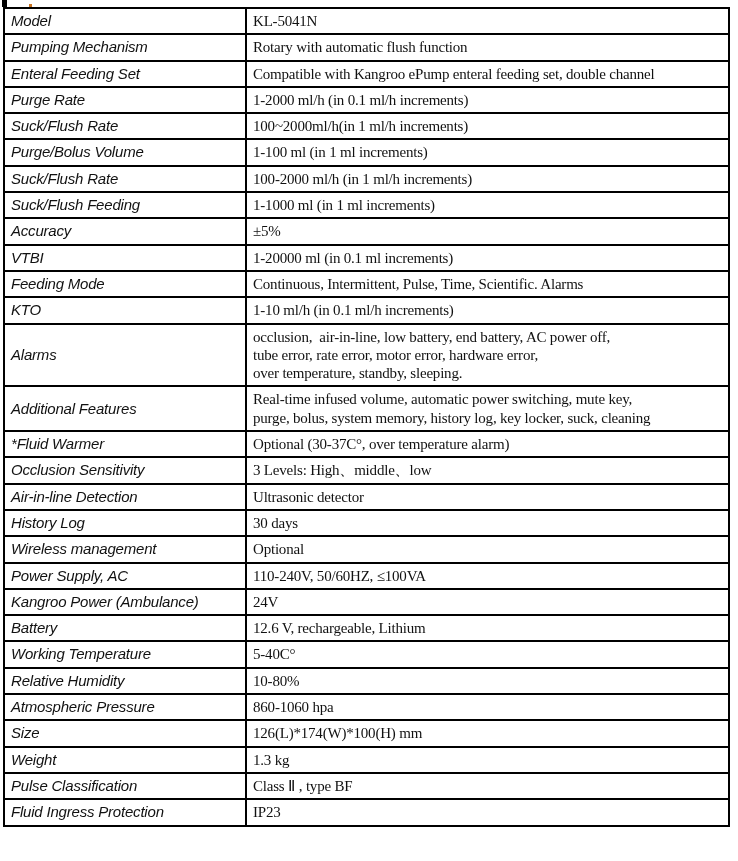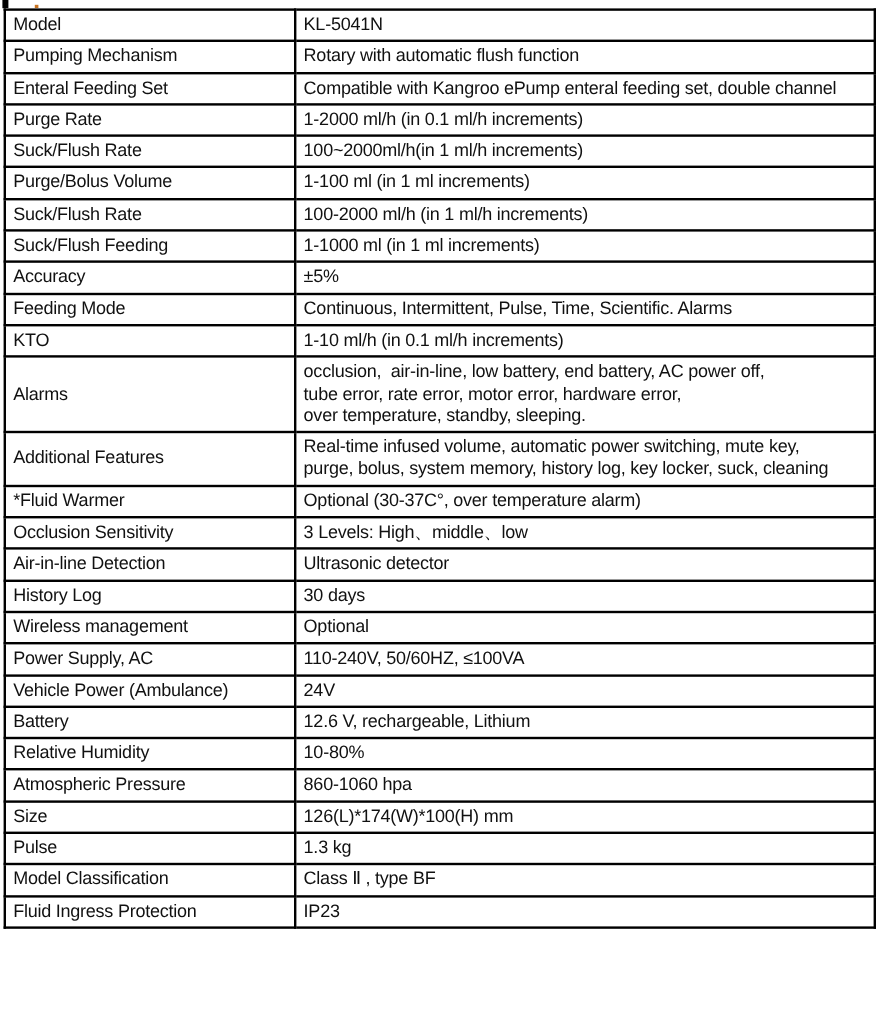--- a/index.html
+++ b/index.html
@@ -49,23 +49,25 @@
     border: 2px solid #000000;
     font-size: 15px;
     line-height: 1.22;
     padding: 3px 6px;
     vertical-align: middle;
     letter-spacing: -0.2px;
     overflow: hidden;
   }
   td.label-cell {
     width: 228px;
+    font-style: italic;
   }
   td.value-cell {
     white-space: pre-wrap;
+    font-family: Liberation Serif, serif;
   }
 </style>
 </head>
 <body>
 
 <div class="heading-strip">
   <div class="frag-black"></div>
   <div class="frag-accent" style="background: rgb(200, 115, 33);"></div>
 </div>
 
@@ -109,20 +111,24 @@
   <tr class="spec-row">
     <td class="label-cell">Suck/Flush Feeding</td>
     <td class="value-cell">1-1000 ml (in 1 ml increments)</td>
   </tr>
 
   <tr class="spec-row">
     <td class="label-cell">Accuracy</td>
     <td class="value-cell">±5%</td>
   </tr>
 
+  <tr class="spec-row">
+    <td class="label-cell">VTBI</td>
+    <td class="value-cell">1-20000 ml (in 0.1 ml increments)</td>
+  </tr>
 
   <tr class="spec-row">
     <td class="label-cell">Feeding Mode</td>
     <td class="value-cell">Continuous, Intermittent, Pulse, Time, Scientific. Alarms</td>
   </tr>
 
   <tr class="spec-row">
     <td class="label-cell">KTO</td>
     <td class="value-cell">1-10 ml/h (in 0.1 ml/h increments)</td>
   </tr>
@@ -164,53 +170,57 @@
     <td class="label-cell">Wireless management</td>
     <td class="value-cell">Optional</td>
   </tr>
 
   <tr class="spec-row">
     <td class="label-cell">Power Supply, AC</td>
     <td class="value-cell">110-240V, 50/60HZ, ≤100VA</td>
   </tr>
 
   <tr class="spec-row">
-    <td class="label-cell">Vehicle Power (Ambulance)</td>
+    <td class="label-cell">Kangroo Power (Ambulance)</td>
     <td class="value-cell">24V</td>
   </tr>
 
   <tr class="spec-row">
     <td class="label-cell">Battery</td>
     <td class="value-cell">12.6 V, rechargeable, Lithium</td>
   </tr>
 
 
+  <tr class="spec-row">
+    <td class="label-cell">Working Temperature</td>
+    <td class="value-cell">5-40C°</td>
+  </tr>
 
   <tr class="spec-row">
     <td class="label-cell">Relative Humidity</td>
     <td class="value-cell">10-80%</td>
   </tr>
 
   <tr class="spec-row">
     <td class="label-cell">Atmospheric Pressure</td>
     <td class="value-cell">860-1060 hpa</td>
   </tr>
 
   <tr class="spec-row">
     <td class="label-cell">Size</td>
     <td class="value-cell">126(L)*174(W)*100(H) mm</td>
   </tr>
 
   <tr class="spec-row">
-    <td class="label-cell">Pulse</td>
+    <td class="label-cell">Weight</td>
     <td class="value-cell">1.3 kg</td>
   </tr>
 
   <tr class="spec-row">
-    <td class="label-cell">Model Classification</td>
+    <td class="label-cell">Pulse Classification</td>
     <td class="value-cell">Class Ⅱ , type BF</td>
   </tr>
 
   <tr class="spec-row">
     <td class="label-cell">Fluid Ingress Protection</td>
     <td class="value-cell">IP23</td>
   </tr>
 </tbody>
 </table>
 

